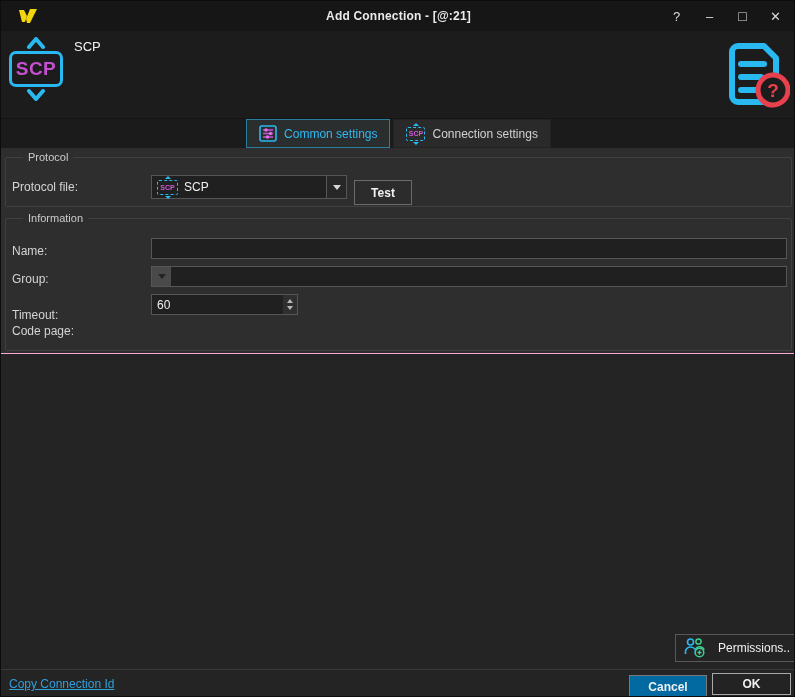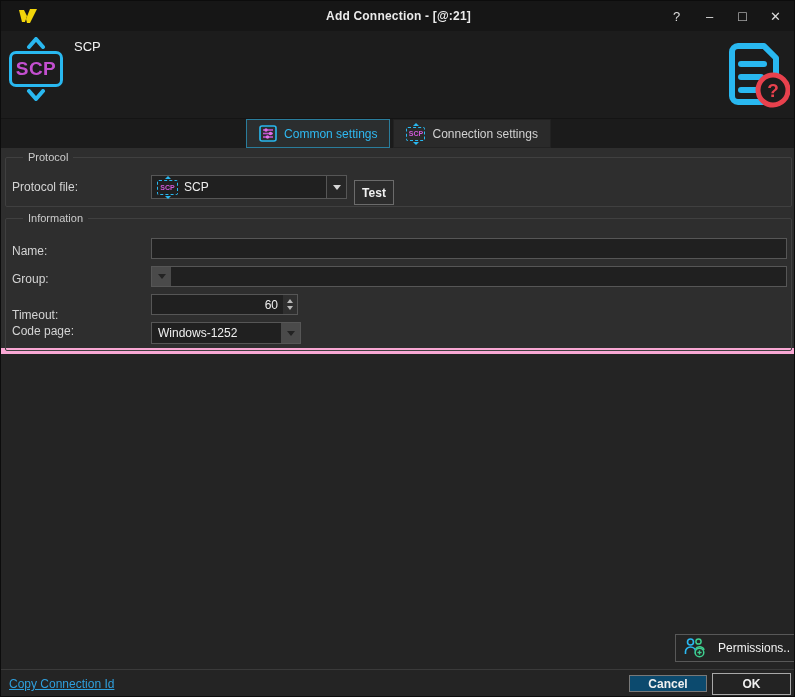--- a/index.html
+++ b/index.html
@@ -55,21 +55,21 @@
     display: flex; align-items: center; gap: 7px; padding: 0 12px;
     font-size: 12px; cursor: default;
   }
   .tab.active {
     background: #2b2e2f; border: 1px solid #2a7d9c; color: #2fb9f2; margin-right: 3px;
   }
   .tab.inactive { background: #2a2a2a; color: #d2d2d2; border: 1px solid #222; }
   
   .panel {
     position: absolute; left: 0; top: 147px; width: 795px; height: 206px;
-    background: #2e2e2e; border-bottom: 6px solid #f9a8d4;
+    background: #2e2e2e; border-bottom: 1px solid #f9a8d4;
   }
   fieldset {
     position: absolute; border: 1px solid #404040; background: transparent; border-radius: 2px;
   }
   legend { margin-left: 17px; padding: 0 5px; font-size: 11px; color: #cccccc; }
   .fs-protocol { left: 4px; top: 3px; width: 787px; height: 56px; }
   .fs-information { left: 4px; top: 64px; width: 787px; height: 139px; }
   .fld-label { position: absolute; left: 6px; color: #d4d4d4; font-size: 12px; }
   
   .text-input {
@@ -111,26 +111,26 @@
   }
   .scp-mini::before { top: -5px; border-bottom: 3px solid #29b8f0; }
   .scp-mini::after { bottom: -5px; border-top: 3px solid #29b8f0; }
   .tab .scp-mini { margin-left: 0; width: 19px; height: 14px; }
   
   .btn {
     position: absolute; background: #2a2a2a; border: 1px solid #6b6b6b;
     color: #f0f0f0; font-size: 12px; font-weight: 600; font-family: "Liberation Sans", sans-serif;
     display: flex; align-items: center; justify-content: center; cursor: default;
   }
-  .btn-test { left: 348px; top: 17px; width: 40px; height: 25px; background: #2c2c2c; }
+  .btn-test { left: 348px; top: 17px; width: 58px; height: 25px; background: #2c2c2c; }
   .btn-permissions {
     left: 674px; top: 633px; width: 130px; height: 28px; background: #242424;
     border-color: #585858; justify-content: flex-start; gap: 12px; padding-left: 8px; font-weight: 400;
   }
-  .btn-cancel { left: 628px; top: 674px; width: 78px; height: 17px; background: #0c4a6e; border-color: #787878; }
+  .btn-cancel { left: 628px; top: 674px; width: 78px; height: 23px; background: #0369a1; border-color: #787878; }
   .btn-ok { left: 711px; top: 672px; width: 79px; height: 22px; background: #232323; border-color: #a8a8a8; font-weight: 700; }
   
   .footer-divider { position: absolute; left: 0; top: 668px; width: 795px; height: 1px; background: #3a3a3a; }
   .copy-link {
     position: absolute; left: 8px; top: 676px; color: #2f9fdc; font-size: 12px;
     text-decoration: underline; cursor: pointer;
   }
 </style>
 </head>
 <body>
@@ -217,33 +217,27 @@
       <input class="text-input" style="left: 145px; top: 14px; width: 636px; height: 21px;" value="">
 
       <div class="fld-label" style="top: 48px;">Group:</div>
       <div class="combo" style="left: 145px; top: 42px; width: 636px; height: 21px;">
         <span class="combo-arrow-light">
             <span class="tri-down" style="border-top-color:#232323"></span>
           </span>
       </div>
 
       <div class="fld-label" style="top: 84px;">Timeout:</div>
-      <input class="text-input" style="left: 145px; top: 70px; width: 133px; height: 21px; text-align: right;" value="60">
+      <input class="text-input" style="left: 145px; top: 70px; width: 133px; height: 21px; text-align: left;" value="60">
       <div class="spin" style="left: 277px; top: 70px; height: 21px;">
         <span class="spin-up"></span>
         <span class="spin-dn"></span>
       </div>
 
       <div class="fld-label" style="top: 100px;">Code page:</div>
-      <div class="combo" style="left: 145px; top: 98px; width: 150px; height: 22px;">
-        <span class="combo-text">Windows-1252</span>
-        <span class="combo-arrow-light">
-            <span class="tri-down" style="border-top-color:#232323"></span>
-          </span>
-      </div>
     </fieldset>
 
   </div>
 
   <button class="btn btn-permissions">
     <svg width="22" height="22" viewBox="0 0 22 22">
       <circle cx="6.5" cy="5" r="3" fill="none" stroke="#2ab9f2" stroke-width="1.6"></circle>
       <path d="M1.5 17 v-2.5 a5 4.5 0 0 1 10 0 V17" fill="none" stroke="#2ab9f2" stroke-width="1.6"></path>
       <circle cx="14.5" cy="4.5" r="2.6" fill="none" stroke="#3ecf8e" stroke-width="1.5"></circle>
       <path d="M11.5 12 a4.5 4 0 0 1 8.5 1" fill="none" stroke="#3ecf8e" stroke-width="1.5"></path>

